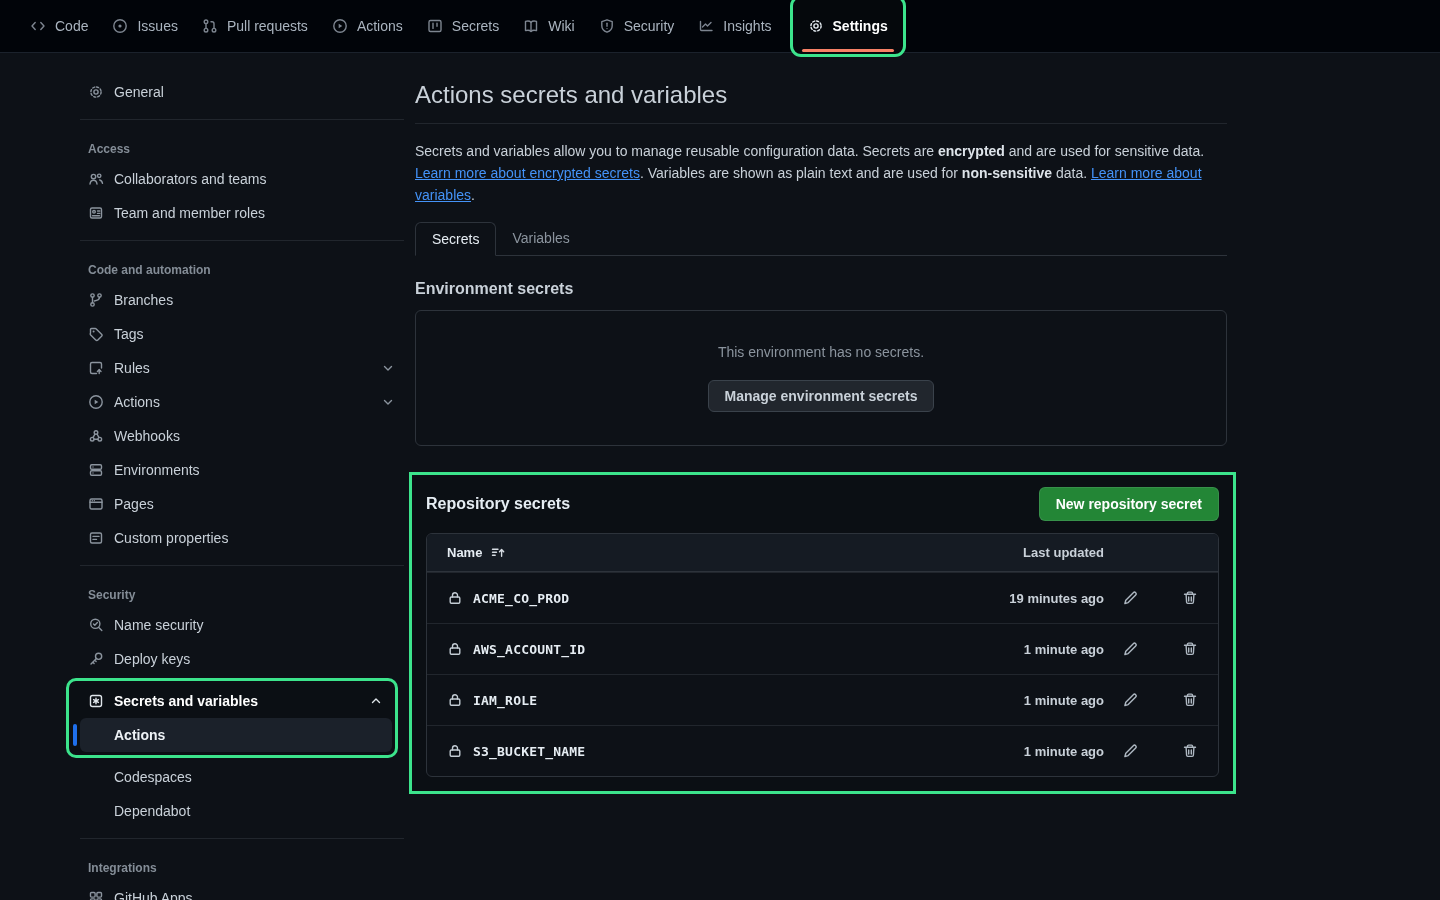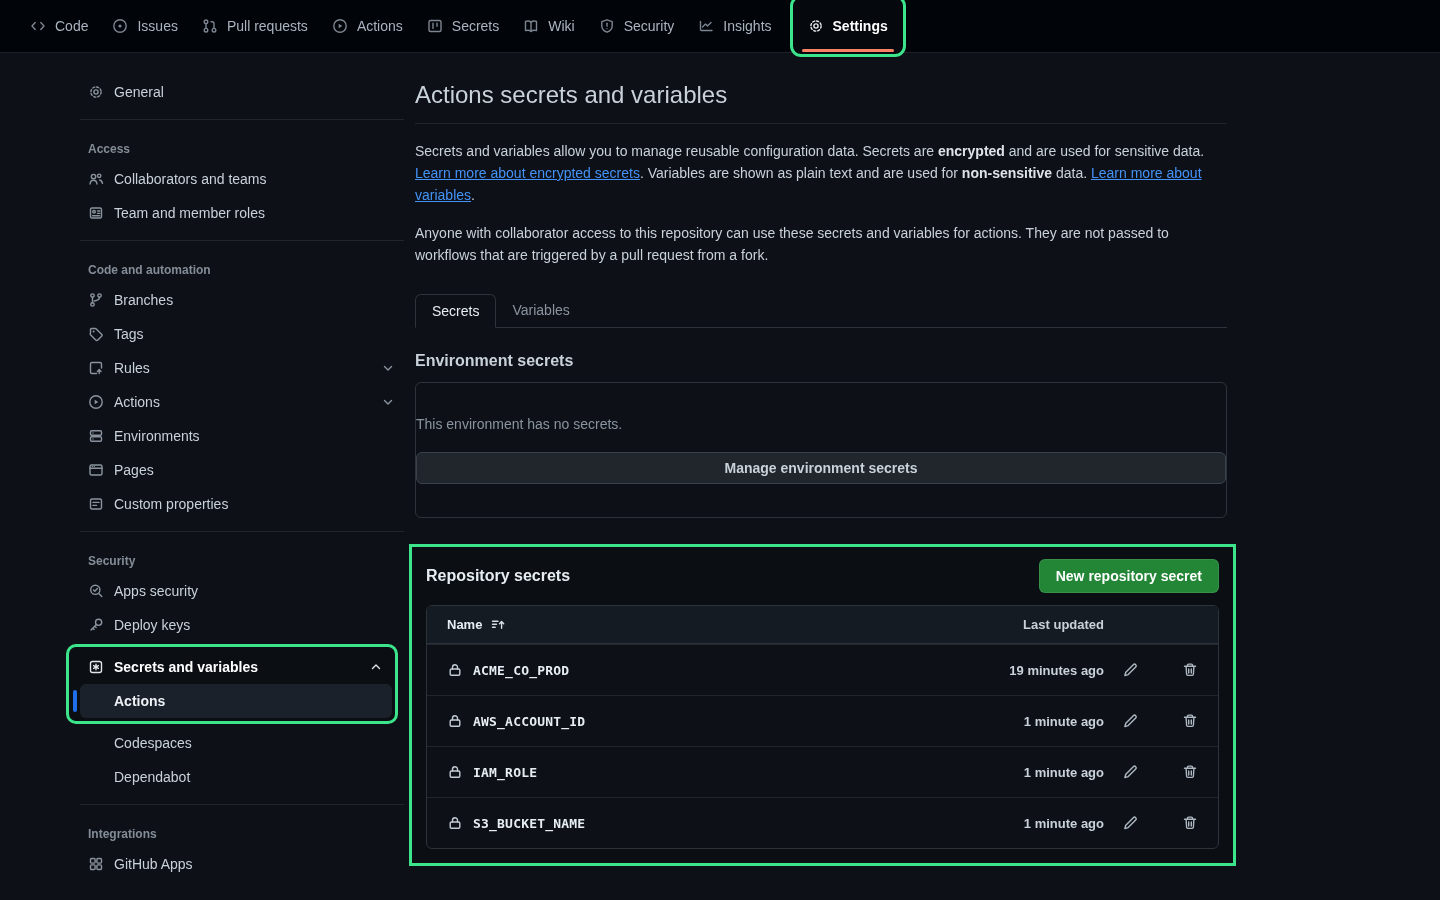--- a/index.html
+++ b/index.html
@@ -66,21 +66,21 @@
   .lnk{color:var(--link);text-decoration:underline;cursor:pointer;}
   .desc2{line-height:22px;color:var(--txt);margin-bottom:28px;}
 
   .tabnav{display:flex;border-bottom:1px solid var(--border);margin-bottom:24px;}
   .tab{padding:8px 16px;color:var(--muted);cursor:pointer;margin-bottom:-1px;}
   .tab.active{background:var(--bg);border:1px solid var(--border);border-bottom-color:var(--bg);
     border-radius:6px 6px 0 0;color:var(--txt-bright);}
 
   .env-heading{font-size:16px;font-weight:700;color:var(--txt);margin-bottom:12px;}
   .env-box{border:1px solid var(--border);border-radius:6px;height:136px;
-    display:flex;flex-direction:column;justify-content:center;gap:20px;}
+    display:flex;flex-direction:column;align-items:center;justify-content:center;gap:20px;}
   .env-empty{color:var(--muted);}
   .btn-secondary{background:#21262d;border:1px solid #3a424b;border-radius:6px;color:var(--txt);
     padding:7px 16px;font-size:14px;font-weight:600;font-family:inherit;cursor:pointer;}
 
   .ann-repo{border:3px solid var(--ann);border-radius:0;margin:26px -9px 0 -6px;
     padding:12px 14px 14px;background:#0b0f14;}
   .repo-head{display:flex;align-items:center;justify-content:space-between;margin-bottom:12px;}
   .repo-title{font-size:16px;font-weight:700;color:var(--txt-bright);}
   .btn-primary{background:var(--green);border:1px solid rgba(240,246,252,0.1);border-radius:6px;
     color:#ffffff;padding:8px 16px;font-size:14px;font-weight:700;font-family:inherit;cursor:pointer;}
@@ -279,20 +279,31 @@
         <span class="spacer"></span>
         <span class="chev">
             <svg class="oct" viewBox="0 0 16 16">
               <path d="m4.5 6.5 3.5 3.5 3.5-3.5"></path>
             </svg>
           </span>
       </div>
       <div class="srow">
         <span>
             <svg class="oct" viewBox="0 0 16 16">
+              <circle cx="4.2" cy="11.2" r="1.8"></circle>
+              <circle cx="11.8" cy="11.2" r="1.8"></circle>
+              <circle cx="8" cy="4.6" r="1.8"></circle>
+              <path d="M6.9 6.1 5 9.6M9.1 6.1l1.9 3.5M6 11.2h4"></path>
+            </svg>
+          </span>
+        <span class="lbl">Webhooks</span>
+      </div>
+      <div class="srow">
+        <span>
+            <svg class="oct" viewBox="0 0 16 16">
               <rect x="2.5" y="2.8" width="11" height="4.4" rx="1.2"></rect>
               <rect x="2.5" y="8.8" width="11" height="4.4" rx="1.2"></rect>
               <circle class="fill" cx="5" cy="5" r=".7"></circle>
               <circle class="fill" cx="5" cy="11" r=".7"></circle>
             </svg>
           </span>
         <span class="lbl">Environments</span>
       </div>
       <div class="srow">
         <span>
@@ -316,21 +327,21 @@
 
       <div class="sec-title">Security</div>
       <div class="srow">
         <span>
             <svg class="oct" viewBox="0 0 16 16">
               <circle cx="7.3" cy="6.8" r="4.6"></circle>
               <path d="M10.8 10.5 13.8 13.5"></path>
               <path d="m5.5 6.9 1.3 1.3 2.6-2.7"></path>
             </svg>
           </span>
-        <span class="lbl">Apps security</span>
+        <span class="lbl">Name security</span>
       </div>
       <div class="srow">
         <span>
             <svg class="oct" viewBox="0 0 16 16">
               <circle cx="10.6" cy="5.3" r="3.1"></circle>
               <path d="M8.4 7.5 3 12.9M4.8 11.1l1.3 1.3M6.8 9.1l1.3 1.3"></path>
             </svg>
           </span>
         <span class="lbl">Deploy keys</span>
       </div>
@@ -376,21 +387,20 @@
         <span class="lbl">GitHub Apps</span>
       </div>
 
     </aside>
 
     <main class="content">
       <h1 class="page-title">Actions secrets and variables</h1>
       <hr class="title-divider">
 
       <p class="desc"><span>Secrets and variables allow you to manage reusable configuration data. Secrets are </span><strong>encrypted</strong><span> and are used for sensitive data. </span><a href="#" class="lnk">Learn more about encrypted secrets</a><span>. Variables are shown as plain text and are used for </span><strong>non-sensitive</strong><span> data. </span><a href="#" class="lnk">Learn more about variables</a><span>.</span></p>
-      <p class="desc2">Anyone with collaborator access to this repository can use these secrets and variables for actions. They are not passed to workflows that are triggered by a pull request from a fork.</p>
 
       <nav class="tabnav">
         <div class="tab active">Secrets</div>
         <div class="tab">Variables</div>
       </nav>
 
       <h2 class="env-heading">Environment secrets</h2>
       <div class="env-box">
         <div class="env-empty">This environment has no secrets.</div>
         <button class="btn-secondary">Manage environment secrets</button>

